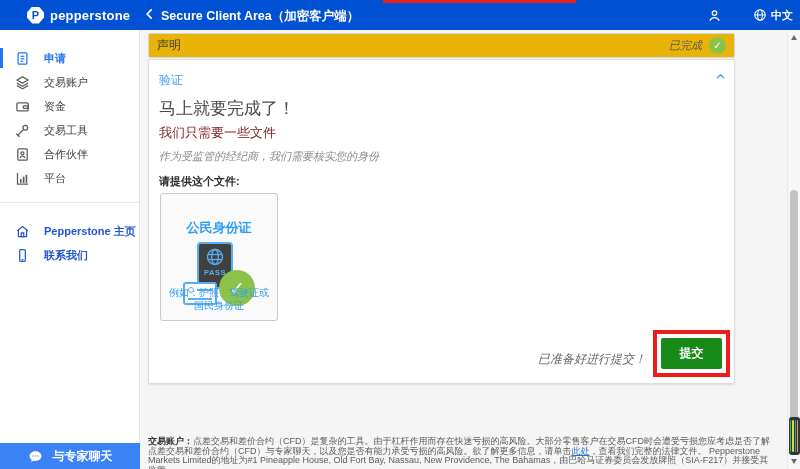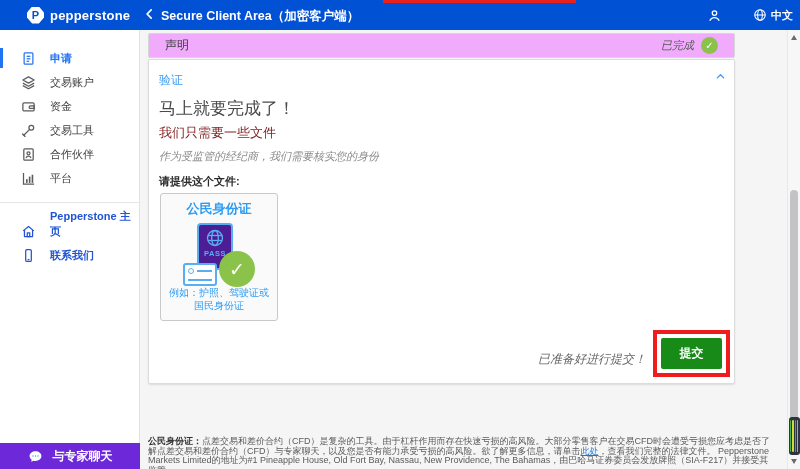--- a/index.html
+++ b/index.html
@@ -19,58 +19,58 @@
   .header-right { position:absolute; right:7px; top:0; height:30px; display:flex; align-items:center; gap:31px; }
   .icon-btn { background:none; border:none; color:#fff; cursor:pointer; display:flex; align-items:center; gap:4px; padding:0; }
   .lang-label { font-size:11px; font-weight:bold; }
 
   
   .redline { position:absolute; left:383px; top:0; width:193px; height:3px; background:#e8211d; z-index:9; }
 
   
   .sidebar { position:absolute; left:0; top:30px; width:140px; bottom:0; background:#fff; border-right:1px solid #e3e3e6; }
   .nav-group { padding-top:16px; }
-  .nav-item { position:relative; height:24px; display:flex; align-items:center; padding-left:21px; gap:14px;
+  .nav-item { position:relative; height:24px; display:flex; align-items:center; padding-left:15px; gap:14px;
               font-size:11px; color:#3c3c3c; cursor:pointer; }
   .nav-item .nav-icon { width:15px; height:15px; color:#5b5b5b; flex:none; display:flex; }
   .nav-item.active { color:#2374f2; font-weight:bold; }
   .nav-item.active .nav-icon { color:#2374f2; }
   .nav-item.active::before { content:""; position:absolute; left:0; top:2px; bottom:2px; width:3px; background:#2374f2; }
   .nav-divider { height:1px; background:#e7e7ea; margin:12px 0 10px 0; }
   .nav-item.navlink { color:#2154d4; font-weight:bold;align-items:flex-end; }
   .nav-item.navlink .nav-icon { color:#2154d4; }
 
-  .chat-button { position:absolute; left:0; bottom:0; width:140px; height:26px; background:#6d28d9; border:none; color:#fff;
+  .chat-button { position:absolute; left:0; bottom:0; width:140px; height:26px; background:#3b82f6; border:none; color:#fff;
                  display:flex; align-items:center; justify-content:center; gap:10px; font-size:12px; font-weight:bold; cursor:pointer; }
 
   
-  .decl-bar { position:absolute; left:148px; top:33px; width:587px; height:25px; background:#f0abfc;
-              border:1px solid #d6d6d6; border-radius:2px; display:flex; align-items:center; padding:0 16px; cursor:pointer; }
+  .decl-bar { position:absolute; left:148px; top:33px; width:587px; height:25px; background:#eab308;
+              border:1px solid #d6d6d6; border-radius:2px; display:flex; align-items:center; padding:0 8px; cursor:pointer; }
   .decl-title { font-size:12px; color:#3a3a3a; }
   .decl-right { margin-left:auto; display:flex; align-items:center; gap:7px; }
   .decl-status { font-size:11px; font-style:italic; color:#555; }
   .check-circle-sm { width:17px; height:17px; border-radius:50%; background:#8bc34a; color:#fff; font-size:10px;
                      display:flex; align-items:center; justify-content:center; font-weight:bold; }
 
   
   .verify-card { position:absolute; left:148px; top:59px; width:587px; height:325px; background:#fff;
                  border:1px solid #dcdcdc; border-radius:2px; box-shadow:0 1px 2px rgba(0,0,0,0.10); }
   .verify-title { position:absolute; left:10px; top:12px; font-size:12px; color:#3d9df3; }
   .collapse-btn { position:absolute; right:8px; top:10px; background:none; border:none; color:#3d9df3; cursor:pointer; padding:0; }
   .v-heading { position:absolute; left:10px; top:37px; font-size:17px; color:#4a4a4a; }
   .v-subheading { position:absolute; left:10px; top:64px; font-size:13px; color:#7f1d1d; }
   .v-note { position:absolute; left:10px; top:89px; font-size:11px; font-style:italic; color:#8a8a8a; }
   .v-instruction { position:absolute; left:10px; top:114px; font-size:11px; font-weight:bold; color:#2b2b2b; }
 
   .doc-tile { position:absolute; left:11px; top:133px; width:118px; height:128px; background:#fafafa;
               border:1px solid #c9c9c9; border-radius:3px; cursor:pointer; }
-  .doc-title { margin-top:6px; text-align:center; color:#2d9cf4; font-weight:bold; font-size:13px; }
+  .doc-title { margin-top:25px; text-align:center; color:#2d9cf4; font-weight:bold; font-size:13px; }
   .doc-art { position:relative; width:72px; height:72px; margin:5px auto 0; }
   .passport { position:absolute; left:14px; top:0; width:36px; height:47px; border:2px solid #59aef2; border-radius:4px;
-              background:#4c1d95; display:flex; flex-direction:column; align-items:center; }
+              background:#404040; display:flex; flex-direction:column; align-items:center; }
   .passport svg { margin-top:3px; }
   .pass-text { font-size:7.5px; font-weight:bold; color:#59aef2; letter-spacing:0.5px; margin-top:1px; }
   .idcard { position:absolute; left:0; top:40px; width:34px; height:23px; border:2px solid #59aef2; border-radius:3px; background:#fff; }
   .idc-circle { position:absolute; left:3px; top:3px; width:6px; height:6px; border:1.5px solid #59aef2; border-radius:50%; }
   .idc-line1 { position:absolute; left:12px; top:5px; right:3px; height:2px; background:#59aef2; }
   .idc-line2 { position:absolute; left:3px; bottom:3px; right:3px; height:2px; background:#59aef2; }
   .check-circle-lg { position:absolute; right:0; top:28px; width:36px; height:36px; border-radius:50%; background:#8bc34a;
                      color:#fff; font-size:19px; font-weight:bold; display:flex; align-items:center; justify-content:center; }
   .doc-examples { position:absolute; bottom:8px; left:5px; right:5px; text-align:center; color:#2d9cf4; font-size:10px; line-height:1.3; }
 
@@ -272,21 +272,21 @@
       <div class="doc-examples">例如：护照、驾驶证或国民身份证</div>
     </div>
 
     <span class="ready-text">已准备好进行提交！</span>
     <div class="annotation-box">
       <button class="submit-btn">提交</button>
     </div>
   </section>
 
   <footer class="risk-footer">
-    <span class="risk-label">公民身份证：</span><span>点差交易和差价合约（CFD）是复杂的工具。由于杠杆作用而存在快速亏损的高风险。大部分零售客户在交易CFD时会遭受亏损您应考虑是否了解点差交易和差价合约（CFD）与专家聊天，以及您是否有能力承受亏损的高风险。欲了解更多信息，请单击</span><span class="risk-link">此处</span><span>，查看我们完整的法律文件。 Pepperstone Markets Limited的地址为#1 Pineapple House, Old Fort Bay, Nassau, New Providence, The Bahamas，由巴哈马证券委员会发放牌照（SIA-F217）并接受其监管。</span>
+    <span class="risk-label">交易账户：</span><span>点差交易和差价合约（CFD）是复杂的工具。由于杠杆作用而存在快速亏损的高风险。大部分零售客户在交易CFD时会遭受亏损您应考虑是否了解点差交易和差价合约（CFD）与专家聊天，以及您是否有能力承受亏损的高风险。欲了解更多信息，请单击</span><span class="risk-link">此处</span><span>，查看我们完整的法律文件。 Pepperstone Markets Limited的地址为#1 Pineapple House, Old Fort Bay, Nassau, New Providence, The Bahamas，由巴哈马证券委员会发放牌照（SIA-F217）并接受其监管。</span>
   </footer>
 
   <div class="scrollbar">
     <div class="sb-arrow sb-up"></div>
     <div class="sb-thumb"></div>
     <div class="sb-widget">
       <i class="sb-w1"></i>
         <i class="sb-w2"></i>
         <i class="sb-w3"></i>
         <i class="sb-w4"></i>

